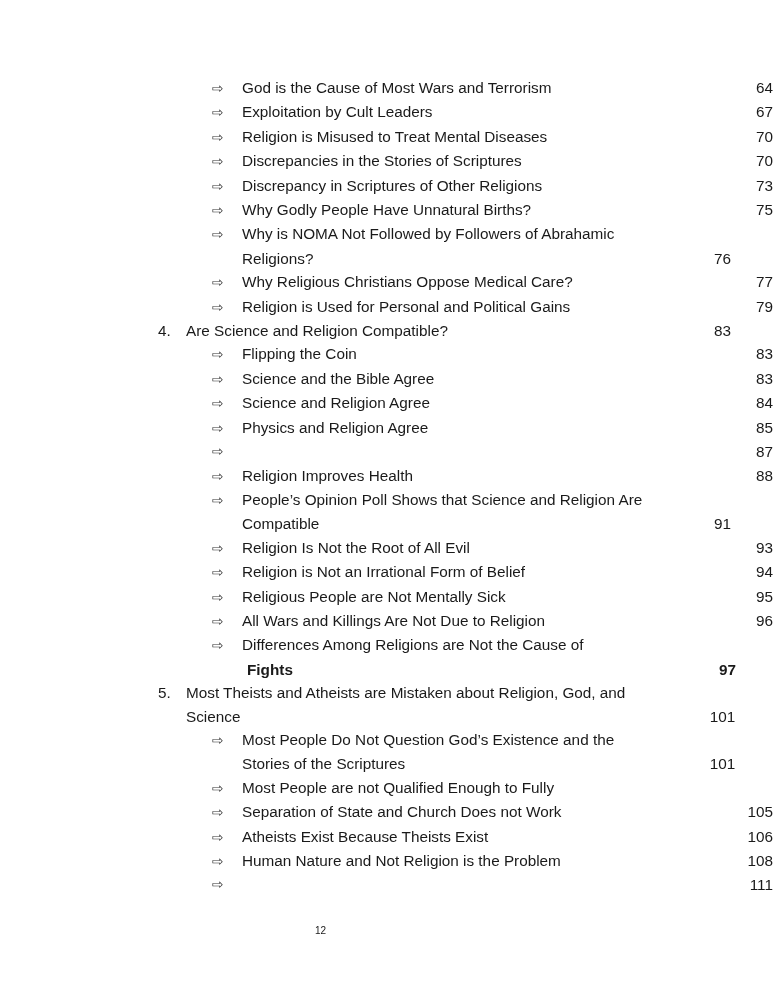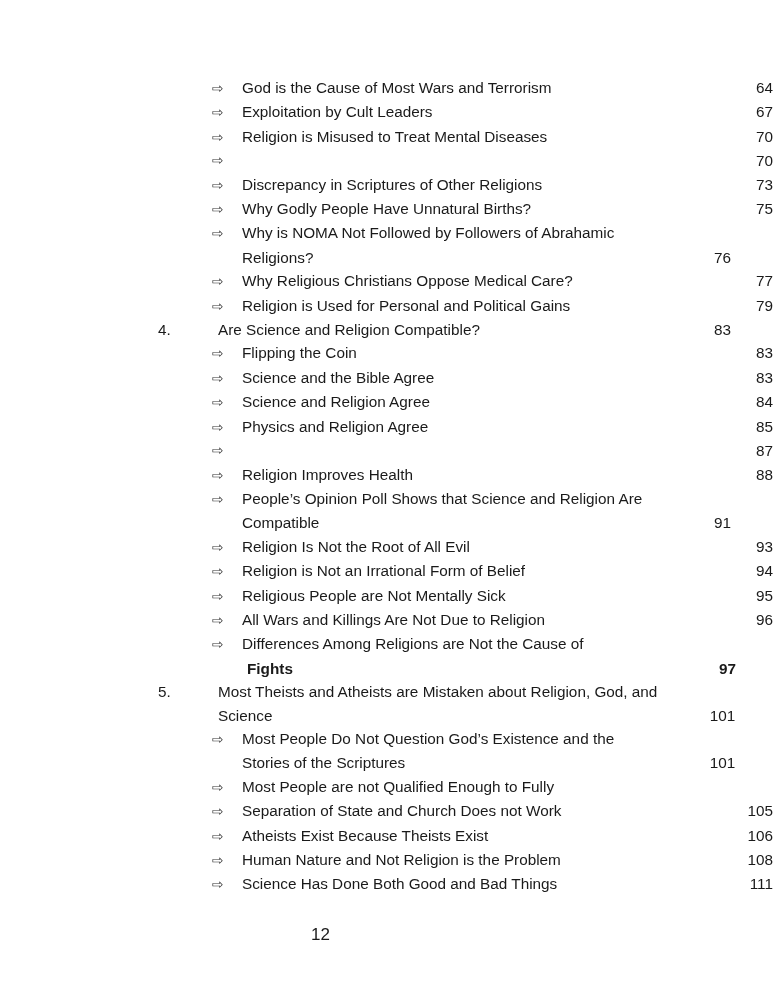--- a/index.html
+++ b/index.html
@@ -73,21 +73,20 @@
     padding-left: 158px;
     padding-right: 101px;
   }
   .lvl1 .marker {
     width: 28px;
     flex: 0 0 28px;
     font-size: 15.3px;
   }
   .lvl1 .label {
     flex: 0 1 auto;
-    margin-left: 32px;
   }
   .lvl1 .pageno {
     position: absolute;
     right: 0;
     width: 101px;
     text-align: center;
     font-size: 15.3px;
   }
 
   
@@ -129,21 +128,21 @@
 
   
   #folio {
     position: absolute;
     left: 0;
     top: 925px;
     width: 773px;
     text-align: center;
     padding-right: 132px;
     box-sizing: border-box;
-    font-size: 17px;
+    font-size: 10px;
     color: #1a1a1a;
   }
 </style>
 </head>
 <body>
 
 <div id="page">
   <div id="toc">
       <div class="row lvl2">
         <span class="marker">⇨</span>
@@ -155,20 +154,21 @@
         <span class="label">Exploitation by Cult Leaders</span>
         <span class="pageno">67</span>
       </div>
       <div class="row lvl2">
         <span class="marker">⇨</span>
         <span class="label">Religion is Misused to Treat Mental Diseases</span>
         <span class="pageno">70</span>
       </div>
       <div class="row lvl2">
         <span class="marker">⇨</span>
+        <span class="label">Discrepancies in the Stories of Scriptures</span>
         <span class="pageno">70</span>
       </div>
       <div class="row lvl2">
         <span class="marker">⇨</span>
         <span class="label">Discrepancy in Scriptures of Other Religions</span>
         <span class="pageno">73</span>
       </div>
       <div class="row lvl2">
         <span class="marker">⇨</span>
         <span class="label">Why Godly People Have Unnatural Births?</span>
@@ -304,18 +304,17 @@
         <span class="label">Atheists Exist Because Theists Exist</span>
         <span class="pageno n3">106</span>
       </div>
       <div class="row lvl2">
         <span class="marker">⇨</span>
         <span class="label">Human Nature and Not Religion is the Problem</span>
         <span class="pageno n3">108</span>
       </div>
       <div class="row lvl2">
         <span class="marker">⇨</span>
-        <span class="label">Science Has Done Both Good and Bad Things</span>
         <span class="pageno n3">111</span>
       </div>
     </div>
   <div id="folio">12</div>
 </div>
 
 </body></html>

